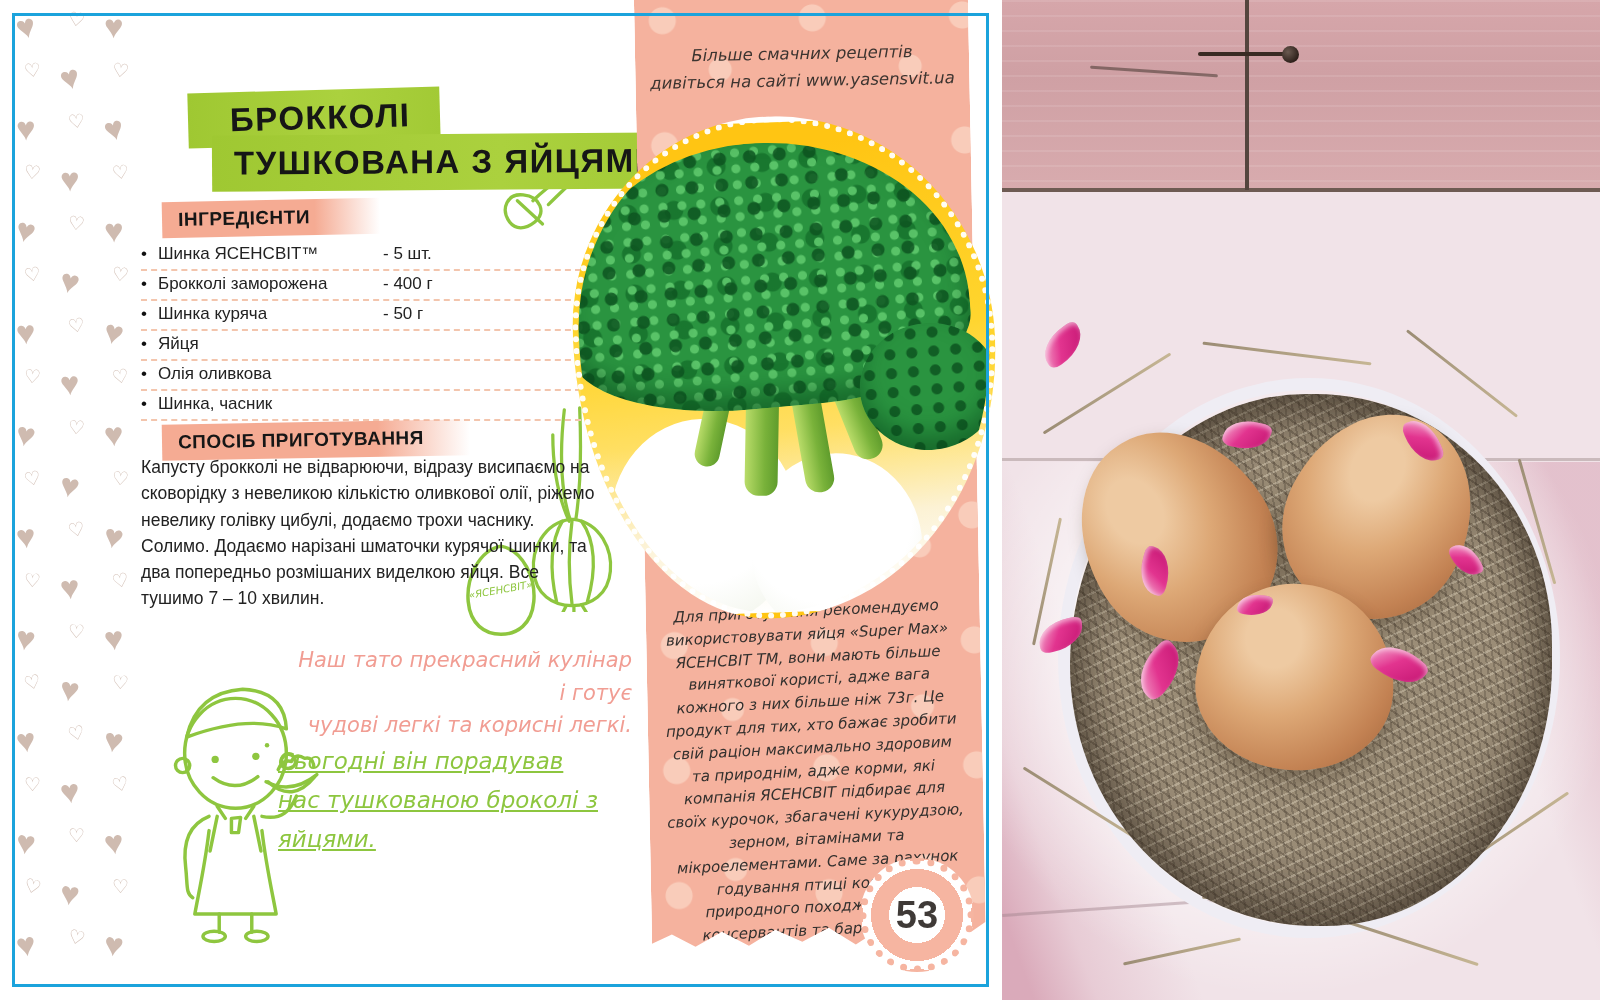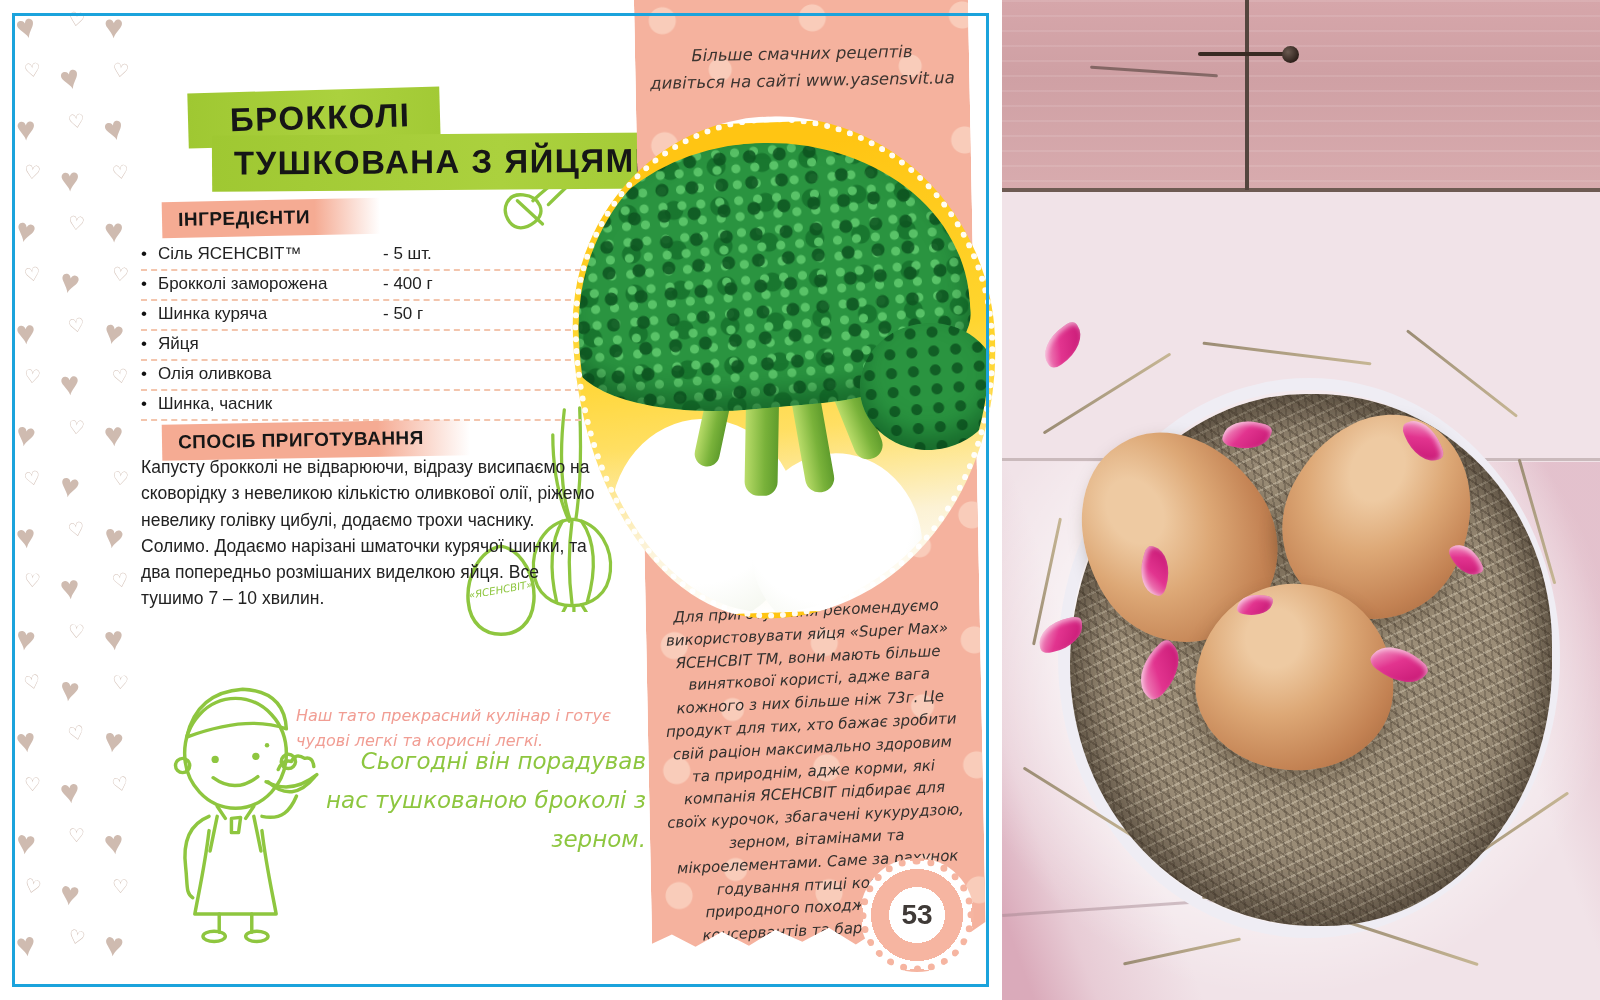--- a/index.html
+++ b/index.html
@@ -31,24 +31,24 @@
   
   .method-text{position:absolute;left:141px;top:454px;width:458px;font-size:17.5px;line-height:1.5;color:#222;z-index:4;margin:0;}
   
   .doodle{position:absolute;z-index:3;}
   .spoon{left:498px;top:162px;width:92px;height:78px;}
   .onion{left:524px;top:406px;width:96px;height:214px;}
   .eggstamp{left:460px;top:540px;width:82px;height:98px;}
   .chef{left:146px;top:676px;width:178px;height:268px;}
   
   .hw{font-family:"DejaVu Sans",sans-serif;font-style:italic;}
-  .dad-note{position:absolute;left:296px;top:704px;width:336px;text-align:left;
-            color:#f19d93;font-size:16px;line-height:1.55;z-index:4;}
-  .family-note{position:absolute;left:278px;top:742px;width:368px;text-align:right;
-               color:#8dc63f;font-size:23px;line-height:1.7;z-index:4;}
+  .dad-note{position:absolute;left:296px;top:644px;width:336px;text-align:right;
+            color:#f19d93;font-size:21px;line-height:1.55;z-index:4;}
+  .family-note{position:absolute;left:278px;top:742px;width:368px;text-align:left;
+               color:#8dc63f;font-size:23px;line-height:1.7;z-index:4;text-decoration:underline;}
   
   .column{position:absolute;left:643px;top:-12px;width:334px;height:968px;z-index:5;
           transform:rotate(-1.1deg);background-color:#f5b29e;
           background-image:radial-gradient(circle at 28px 30px,#f9ccba 0 13px,transparent 14px),
                            radial-gradient(circle at 85px 80px,#f9ccba 0 11px,transparent 12px);
           background-size:150px 125px,190px 160px;
           clip-path:polygon(0 0,100% 0,100% 96.8%,93% 98.4%,85% 97%,77% 98.7%,69% 97.2%,61% 98.9%,53% 97.1%,45% 98.5%,37% 97.2%,29% 98.8%,21% 97.3%,13% 98.8%,6% 97.5%,0 98.4%);}
   .site-note{position:absolute;left:0;top:52px;width:100%;text-align:center;
              color:#3c3430;font-size:16.5px;line-height:1.65;}
   .promo-note{position:absolute;left:16px;top:612px;width:300px;text-align:center;
@@ -77,21 +77,21 @@
   .dish-stem{position:absolute;background:linear-gradient(90deg,#b9dc69,#79b23a 60%,#5f9c2c);border-radius:14px;}
   .dish-stem.s1{left:40%;top:44%;width:8%;height:32%;transform:rotate(3deg);}
   .dish-stem.s2{left:52%;top:46%;width:7%;height:30%;transform:rotate(-8deg);}
   .dish-stem.s3{left:62%;top:44%;width:7%;height:26%;transform:rotate(-20deg);}
   .dish-stem.s4{left:30%;top:46%;width:6%;height:24%;transform:rotate(14deg);}
   
   .badge{position:absolute;left:860px;top:858px;width:114px;height:114px;z-index:40;
          border-radius:50%;border:7px dotted #f6b5a1;box-sizing:border-box;
          background:radial-gradient(circle,#ffffff 0 28px,#f6b5a1 28px 46px,#ffffff 46px);
          display:flex;align-items:center;justify-content:center;}
-  .badge span{font-size:28px;font-weight:bold;color:#3f3a37;}
+  .badge span{font-size:38px;font-weight:bold;color:#3f3a37;}
   
   .photo{position:absolute;left:1002px;top:0;width:598px;height:1000px;background:#f1e3e8;overflow:hidden;}
   .plank-top{position:absolute;left:0;top:0;width:100%;height:188px;
              background:linear-gradient(180deg,#d6a6aa 0,#cfa0a4 40%,#d8abae 100%);
              border-bottom:4px solid #6e5b53;}
   .plank-top::after{content:"";position:absolute;inset:0;
              background:repeating-linear-gradient(180deg,rgba(255,255,255,.10) 0 2px,transparent 2px 15px);}
   .seam-v{position:absolute;left:243px;top:0;width:4px;height:190px;background:#55453e;}
   .nail{position:absolute;left:280px;top:46px;width:17px;height:17px;border-radius:50%;
         background:radial-gradient(circle at 35% 35%,#6b5a50,#2e211b 70%);}
@@ -205,21 +205,21 @@
         <path d="M12,62 C2,48 10,32 26,34 C44,36 50,52 38,62 C28,70 18,70 12,62 Z"></path>
         <path d="M36,40 C55,22 70,12 88,8 C80,18 70,26 52,44"></path>
         <path d="M20,40 L46,64"></path>
       </svg>
     </div>
 
     <div class="brush pink head-ing">ІНГРЕДІЄНТИ</div>
     <ul class="ing-list">
       <li class="ing-row">
           <span class="bullet">•</span>
-          <span class="ing-name">Сіль ЯСЕНСВІТ™</span>
+          <span class="ing-name">Шинка ЯСЕНСВІТ™</span>
           <span class="ing-qty">- 5 шт.</span>
         </li>
       <li class="ing-row">
           <span class="bullet">•</span>
           <span class="ing-name">Брокколі заморожена</span>
           <span class="ing-qty">- 400 г</span>
         </li>
       <li class="ing-row">
           <span class="bullet">•</span>
           <span class="ing-name">Шинка куряча</span>
@@ -290,21 +290,21 @@
       </svg>
     </div>
 
     <div class="dad-note hw">
       <div>Наш тато прекрасний кулінар і готує</div>
       <div>чудові легкі та корисні легкі.</div>
     </div>
 
     <div class="family-note hw">
       <div>Сьогодні він порадував</div>
-      <div>нас тушкованою броколі з зерном.</div>
+      <div>нас тушкованою броколі з яйцями.</div>
     </div>
 
     <div class="column">
       <div class="site-note hw">
         <div>Більше смачних рецептів</div>
         <div>дивіться на сайті www.yasensvit.ua</div>
       </div>
       <div class="promo-note hw">Для приготування рекомендуємо використовувати яйця «Super Max» ЯСЕНСВІТ ТМ, вони мають більше виняткової користі, адже вага кожного з них більше ніж 73г. Це продукт для тих, хто бажає зробити свій раціон максимально здоровим та природнім, адже корми, які компанія ЯСЕНСВІТ підбирає для своїх курочок, збагачені кукурудзою, зерном, вітамінами та мікроелементами. Саме за рахунок годування птиці кормами природного походження без консервантів та барвників, за спеціальною рецептурою, яйця, отримані від цих курей мають підвищений вміст вітамінів та мікроелементів.</div>
     </div>
 

